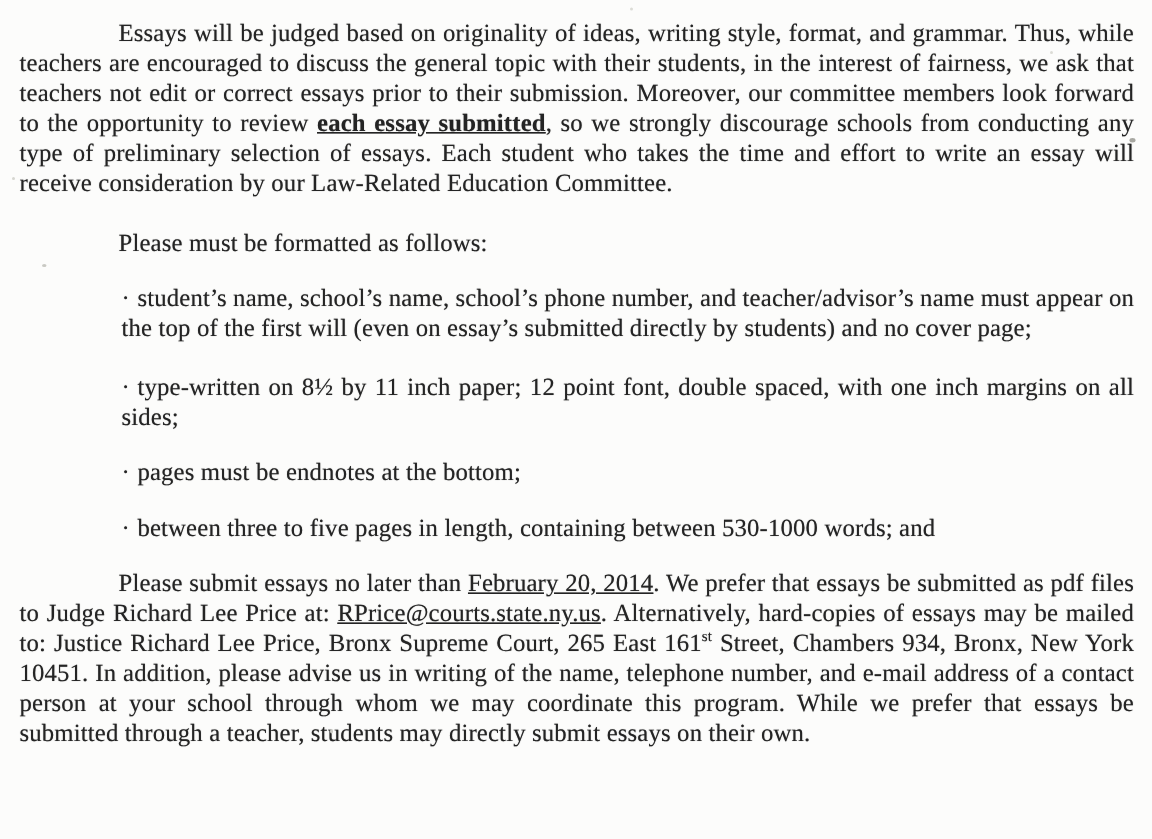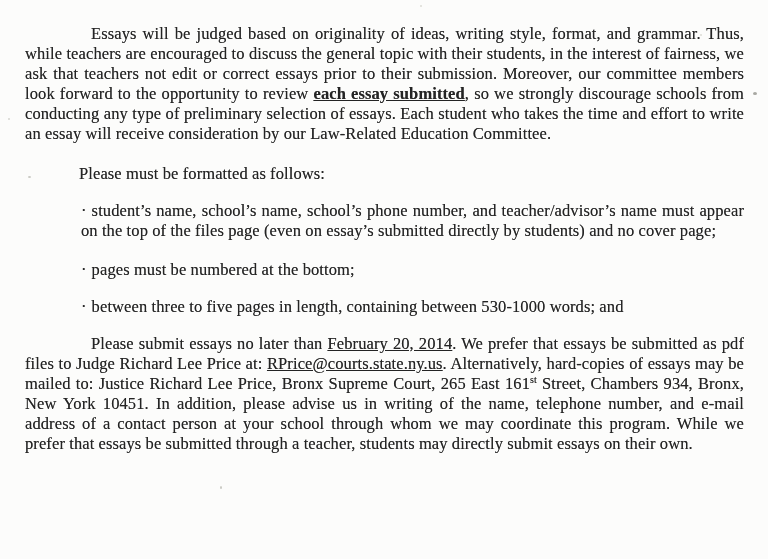--- a/index.html
+++ b/index.html
@@ -19,21 +19,21 @@
     background: #fcfcfb;
     color: #242424;
   }
   .doc-text {
     font-size: 16.5px;
     line-height: 20px;
     text-align: justify;
     text-shadow: 0 0 0.6px rgba(30,30,30,0.55);
     letter-spacing: 0.1px;
   }
-  p { margin: 12px; }
+  p { margin: 0; }
   .opening { text-indent: 66px; margin-bottom: 20px; }
   .format-heading { margin-left: 66px; margin-bottom: 17px; text-align: left; }
   .bullet { margin-left: 68px; margin-bottom: 17px; }
   .bullet.b1 { margin-bottom: 19px; }
   .bullet.b5 { margin-bottom: 18px; }
   .bullet-marker { margin-right: 5px; }
   .closing { text-indent: 66px; font-family: Liberation Serif, serif; }
   .emph { font-weight: bold; text-decoration: underline; }
   .uline { text-decoration: underline; }
   sup.ord { font-size: 10px; vertical-align: super; line-height: 0; }
@@ -49,24 +49,25 @@
 <body>
 
 <div class="page">
 
   <div class="doc-text">
 
     <p class="opening"><span>Essays will be judged based on originality of ideas, writing style, format, and grammar. Thus, while teachers are encouraged to discuss the general topic with their students, in the interest of fairness, we ask that teachers not edit or correct essays prior to their submission. Moreover, our committee members look forward to the opportunity to review </span><span class="emph">each essay submitted</span><span>, so we strongly discourage schools from conducting any type of preliminary selection of essays. Each student who takes the time and effort to write an essay will receive consideration by our Law-Related Education Committee.</span></p>
 
     <p class="format-heading">Please must be formatted as follows:</p>
 
-    <p class="bullet b1"><span class="bullet-marker">·</span><span>student’s name, school’s name, school’s phone number, and teacher/advisor’s name must appear on the top of the files page (even on essay’s submitted directly by students) and no cover page;</span></p>
+    <p class="bullet b1"><span class="bullet-marker">·</span><span>student’s name, school’s name, school’s phone number, and teacher/advisor’s name must appear on the top of the first will (even on essay’s submitted directly by students) and no cover page;</span></p>
 
+    <p class="bullet b2"><span class="bullet-marker">·</span><span>type-written on 8½ by 11 inch paper; 12 point font, double spaced, with one inch margins on all sides;</span></p>
 
-    <p class="bullet b3"><span class="bullet-marker">·</span><span>pages must be numbered at the bottom;</span></p>
+    <p class="bullet b3"><span class="bullet-marker">·</span><span>pages must be endnotes at the bottom;</span></p>
 
     <p class="bullet b4"><span class="bullet-marker">·</span><span>between three to five pages in length, containing between 530-1000 words; and</span></p>
 
 
     <p class="closing"><span>Please submit essays no later than </span><span class="uline">February 20, 2014</span><span>. We prefer that essays be submitted as pdf files to Judge Richard Lee Price at: </span><span class="uline">RPrice@courts.state.ny.us</span><span>. Alternatively, hard-copies of essays may be mailed to: Justice Richard Lee Price, Bronx Supreme Court, 265 East 161</span><sup class="ord">st</sup><span> Street, Chambers 934, Bronx, New York 10451. In addition, please advise us in writing of the name, telephone number, and e-mail address of a contact person at your school through whom we may coordinate this program. While we prefer that essays be submitted through a teacher, students may directly submit essays on their own.</span></p>
 
   </div>
 
   <div class="speck s1"></div>
   <div class="speck s2"></div>

